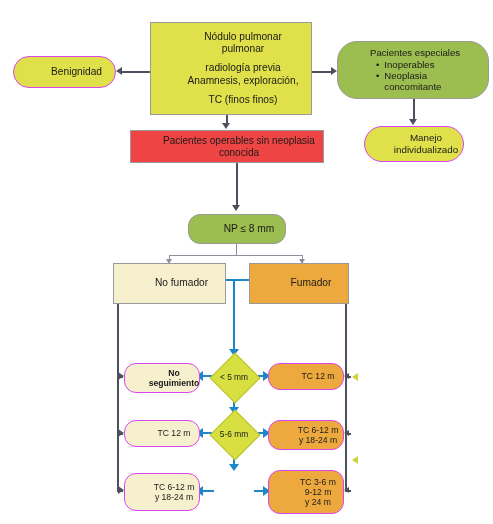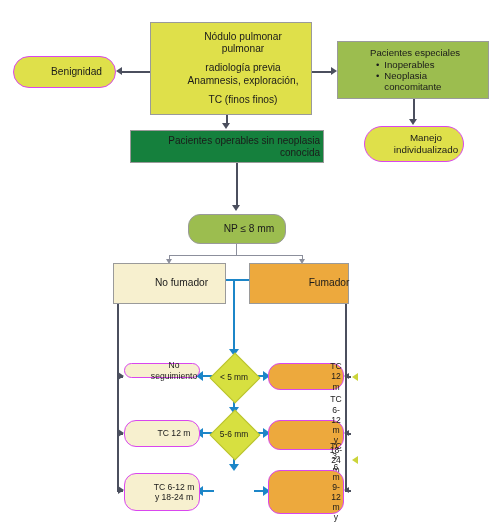--- a/index.html
+++ b/index.html
@@ -17,39 +17,39 @@
     z-index:5;
   }
   .rect{border:1px solid #9a9a9a;}
   .pill{border:1px solid #d946ef;}
   .node .txt{display:block;width:100%;padding:0 3px;margin-left:24px;}
   .node .txt span{display:block;}
 
   
   .c-yellow{background:#dfe04a;}
   .c-olive{background:#9cbd4f;}
-  .c-grey{background:#15803d;text-align:right;}
+  .c-grey{background:#ef4444;}
   .c-cream{background:#f7f0cf;}
-  .c-orange{background:#eda93d;padding-left:36px;}
+  .c-orange{background:#eda93d;}
 
   
   #main-assessment{left:150px;top:22px;width:162px;height:93px;font-size:10.2px;}
   #benignidad{left:13px;top:56px;width:103px;height:32px;border-radius:16px;font-size:10.2px;}
   #pacientes-especiales{left:337px;top:41px;width:152px;height:58px;font-size:9.6px;
-       justify-content:flex-start;text-align:left;}
+       justify-content:flex-start;text-align:left;border-radius:20px;}
   #pacientes-especiales .txt{padding-left:8px;}
   #manejo{left:364px;top:126px;width:100px;height:36px;border-radius:18px;font-size:9.8px;}
   #operables{left:130px;top:130px;width:194px;height:33px;font-size:10px;}
   #np8{left:188px;top:214px;width:98px;height:30px;font-size:10.2px;border-radius:12px;}
   #no-fumador{left:113px;top:263px;width:113px;height:41px;font-size:10.2px;}
   #fumador{left:249px;top:263px;width:100px;height:41px;font-size:10.2px;}
 
   
   .leaf{border-radius:12px;font-size:8.6px;}
-  #leaf-l1{left:124px;top:363px;width:76px;height:15px;}
+  #leaf-l1{left:124px;top:363px;width:76px;height:30px;font-weight:bold;}
   #leaf-l2{left:124px;top:420px;width:76px;height:27px;}
   #leaf-l3{left:124px;top:473px;width:76px;height:38px;}
   #leaf-r1{left:268px;top:363px;width:76px;height:27px;}
   #leaf-r2{left:268px;top:420px;width:76px;height:30px;}
   #leaf-r3{left:268px;top:470px;width:76px;height:44px;}
 
   
   .diamond{position:absolute;z-index:5;}
   .diamond .dshape{
     position:absolute;left:50%;top:50%;

